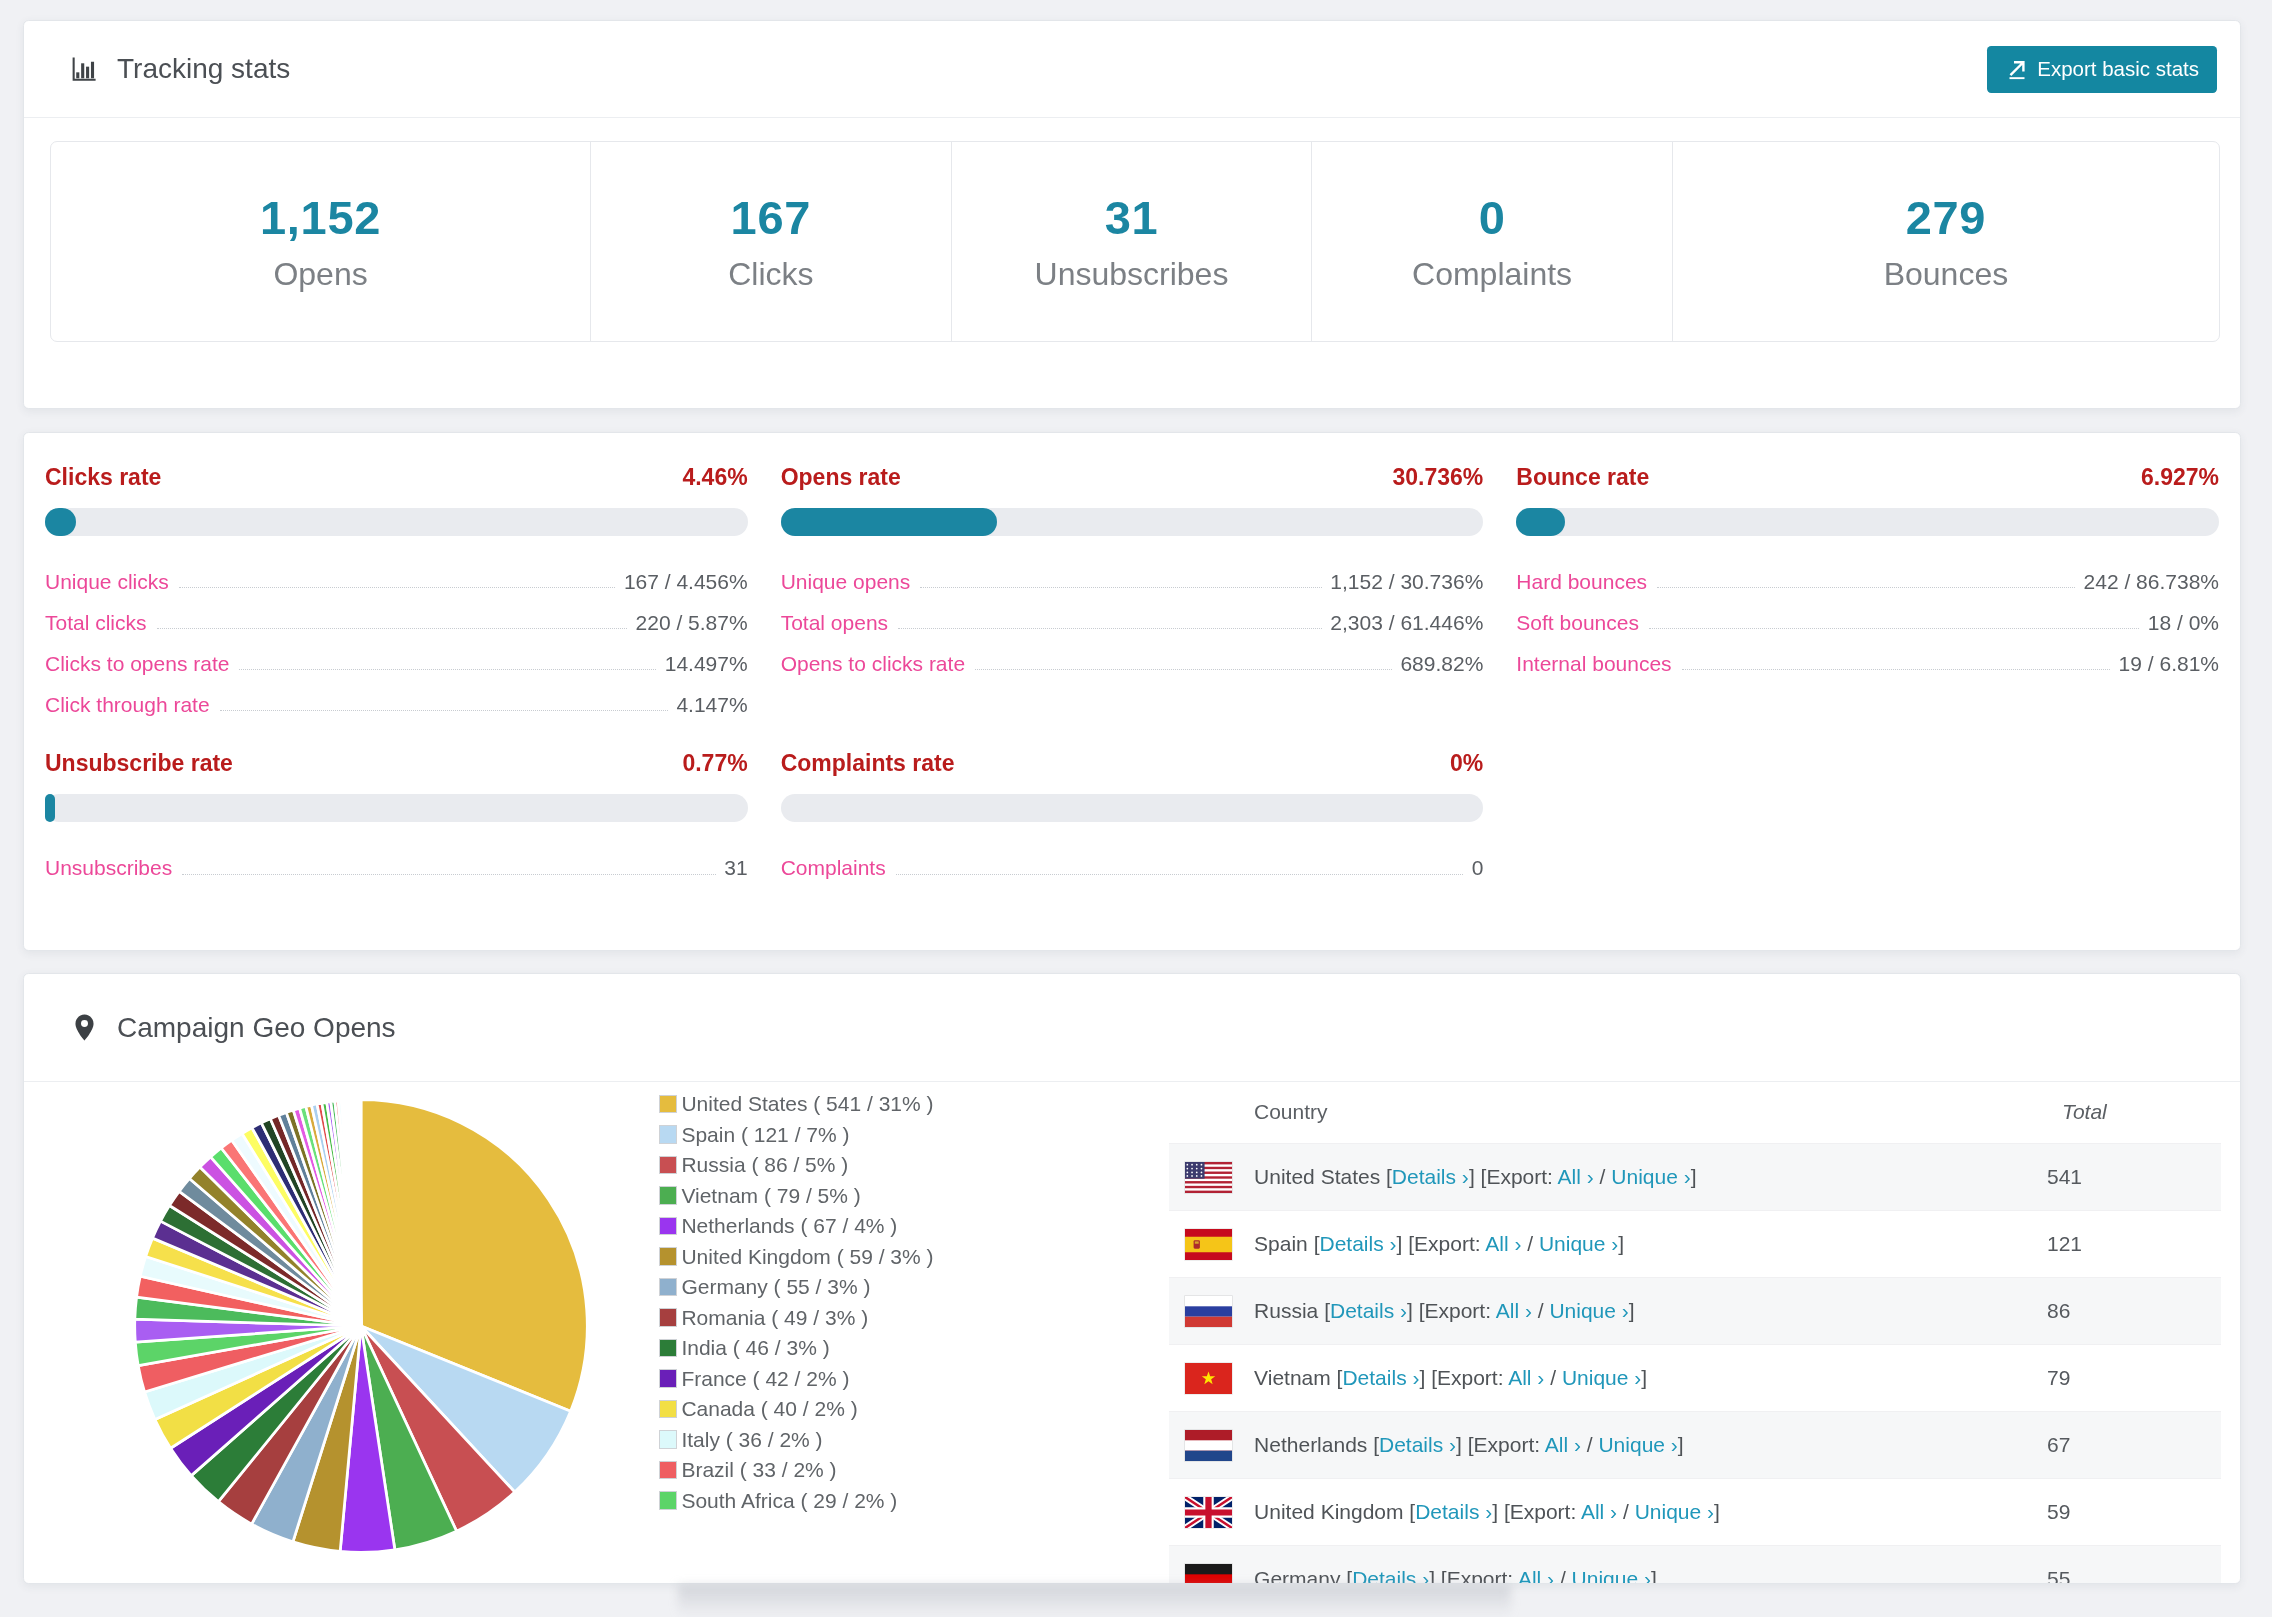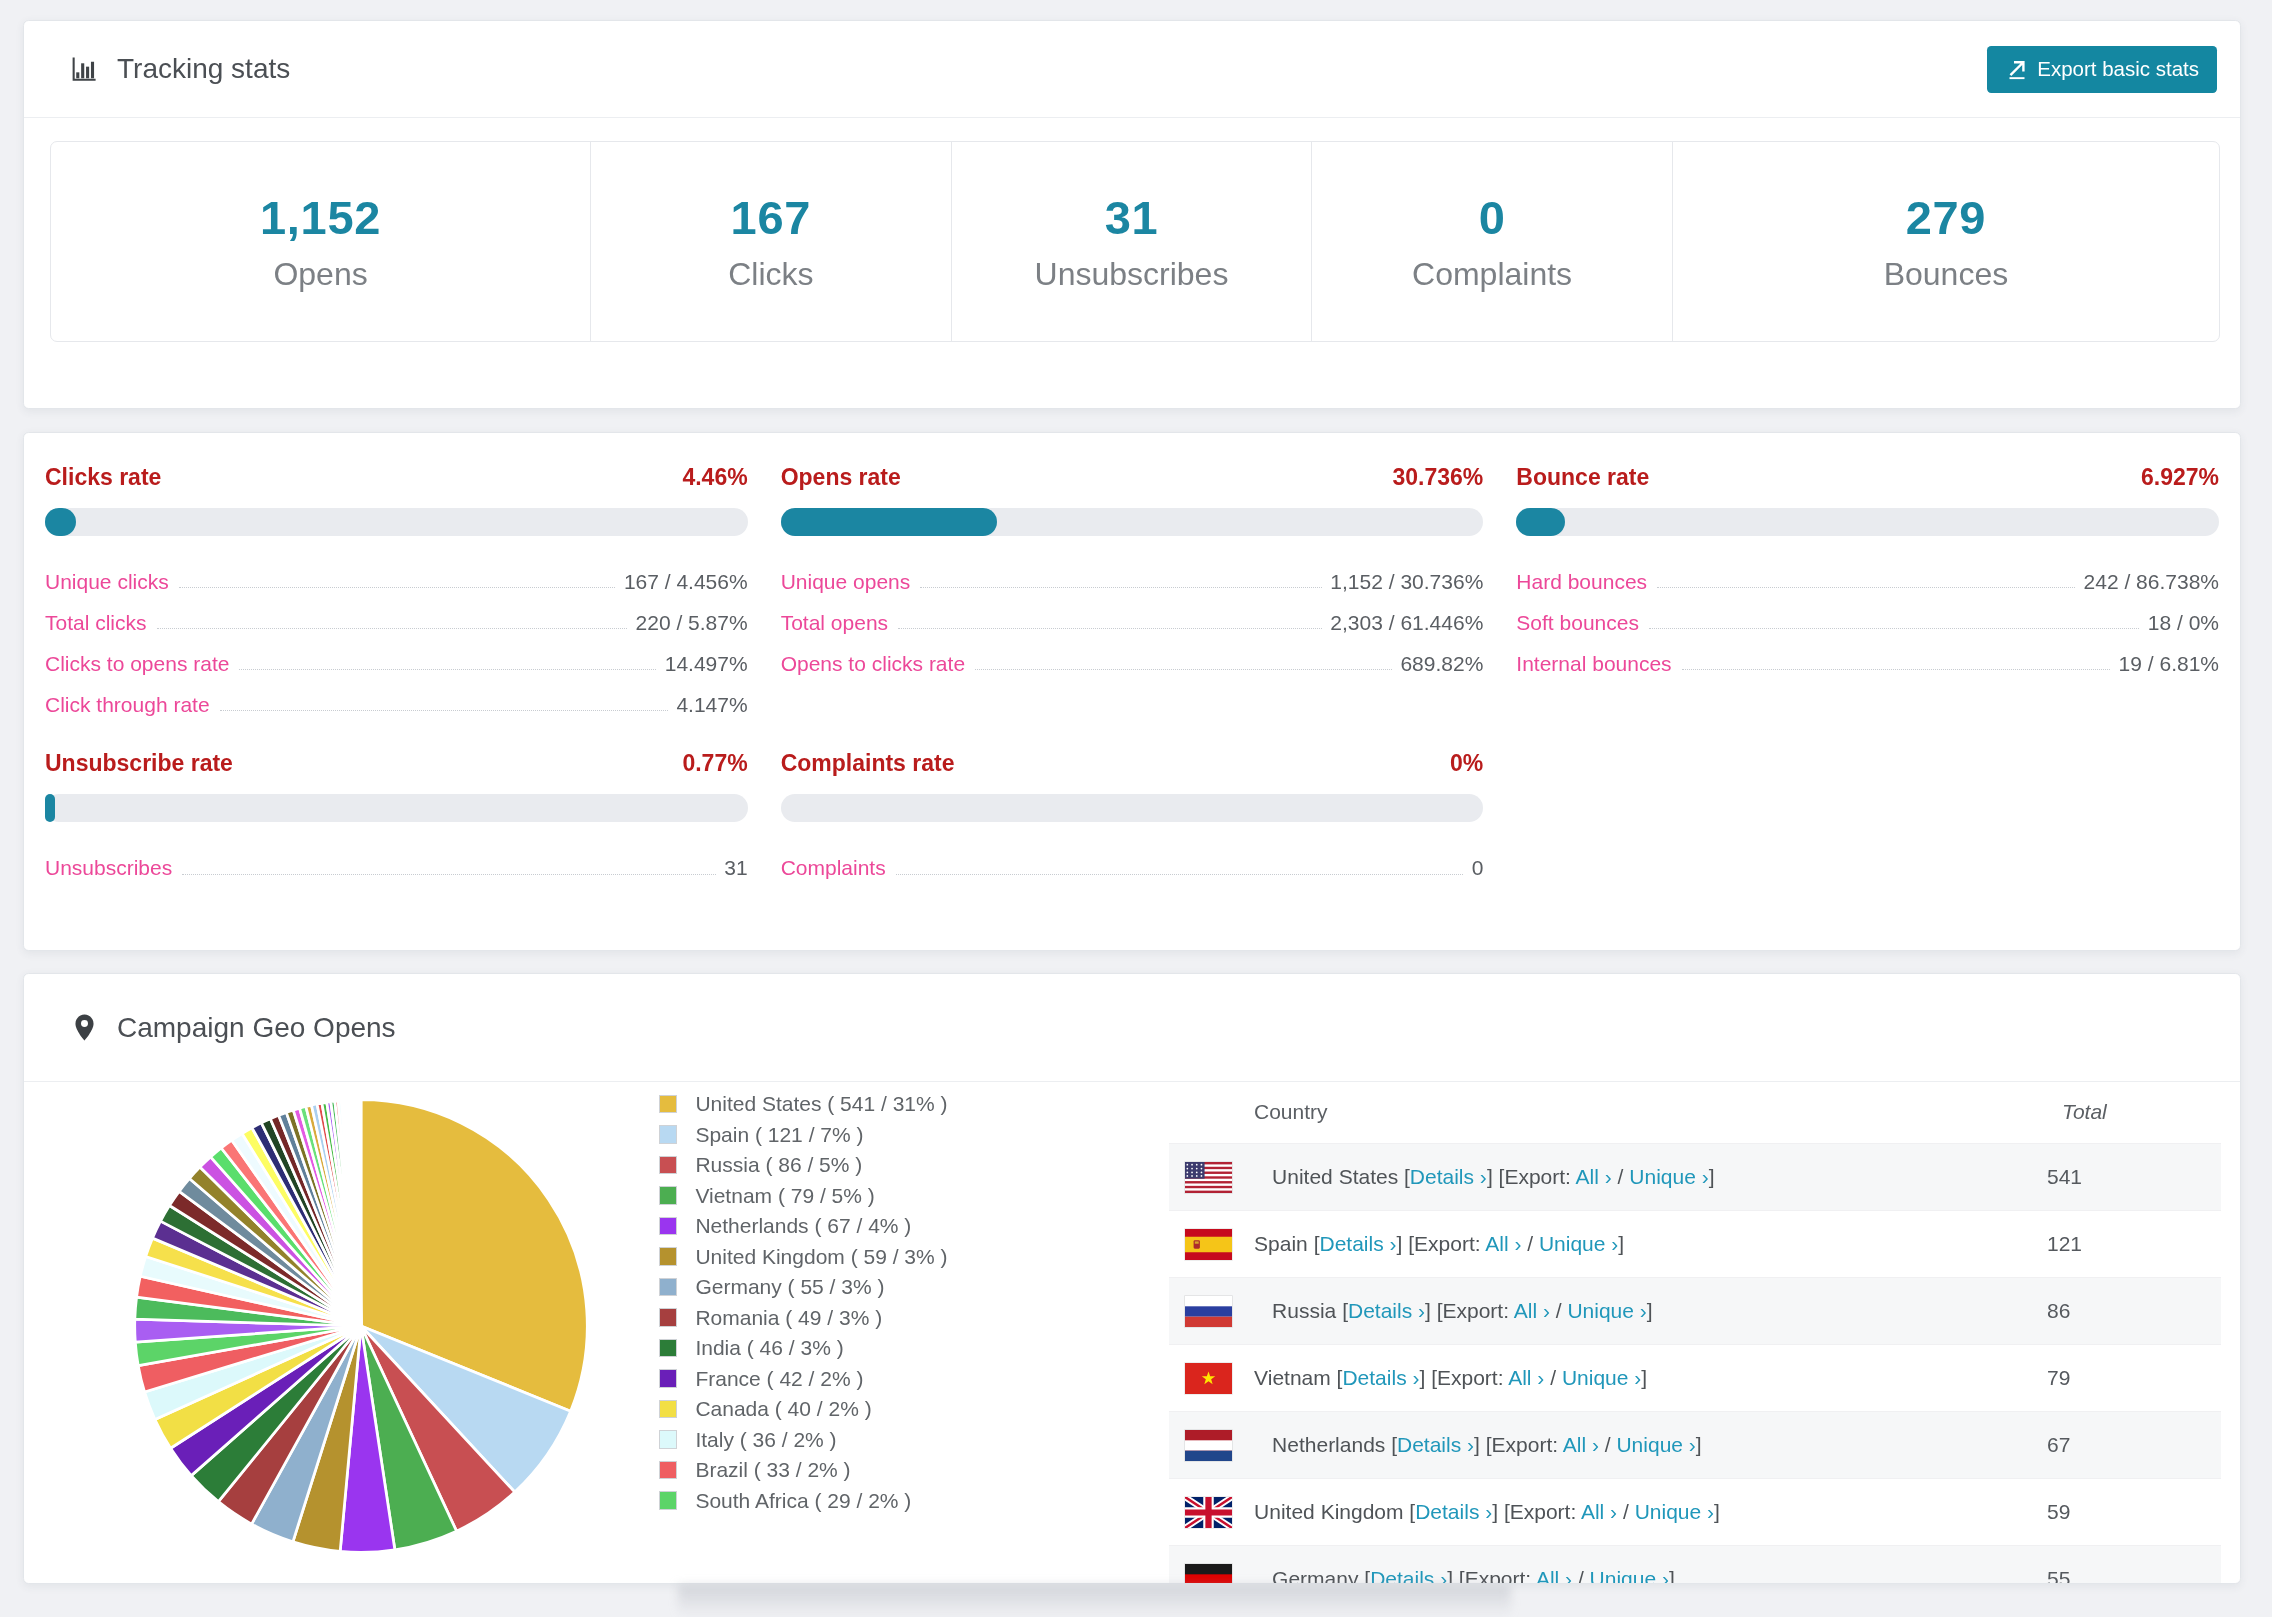--- a/index.html
+++ b/index.html
@@ -54,29 +54,29 @@
   .rate-rows{margin-top:18.4px;}
   .detail-row{display:flex;align-items:flex-end;height:41px;font-size:21px;}
   .d-label{color:#ec4899;white-space:nowrap;padding-bottom:1.4px;}
   .leader{flex:1;border-bottom:1.4px dotted #c8ccd1;margin:0 8.5px 7px 10px;}
   .d-value{color:#5a5e63;white-space:nowrap;padding-bottom:1.4px;}
 
   
   .pie-wrap{position:absolute;left:97px;top:112px;width:480px;height:480px;}
   .pie-wrap svg{display:block;width:100%;height:100%;}
   .pie-legend{position:absolute;left:635px;top:119px;display:flex;flex-direction:column;gap:8.5px;}
-  .legend-item{display:flex;align-items:center;gap:18px;height:22px;}
+  .legend-item{display:flex;align-items:center;gap:4px;height:22px;}
   .legend-swatch{width:18.4px;height:18.4px;border:1.4px solid #cfd2d6;box-sizing:border-box;flex:none;}
   .legend-label{font-size:21px;color:#606468;white-space:nowrap;}
 
   .geo-table{position:absolute;left:1145px;top:107px;width:1052px;}
   .geo-thead{display:flex;align-items:center;height:62px;font-size:21px;color:#5b5f64;padding-left:85px;box-sizing:border-box;}
   .geo-thead .col-total{margin-left:auto;width:159px;font-style:italic;}
   .geo-row{display:flex;align-items:center;height:67px;padding-left:15.5px;font-size:21px;border-top:0.7px solid #f0f0f2;box-sizing:border-box;}
-  .geo-row.striped{background:#f6f7f8;gap:18px;}
+  .geo-row.striped{background:#f6f7f8;}
   .row-flag{width:47px;height:31px;margin-right:22.6px;flex:none;box-shadow:0 0 0 0.7px rgba(0,0,0,.10);}
   .row-flag svg{display:block;width:100%;height:100%;}
   .row-country{color:#4f5357;white-space:nowrap;}
   .row-country a{color:#2097ba;text-decoration:none;cursor:pointer;}
   .row-total{margin-left:auto;width:174px;color:#55595e;}
 
   .bottom-shade{
     position:absolute;left:678px;top:1585px;width:833px;height:32px;
     background:linear-gradient(180deg, rgba(166,170,180,.40), rgba(240,241,244,0));
     filter:blur(5px);

